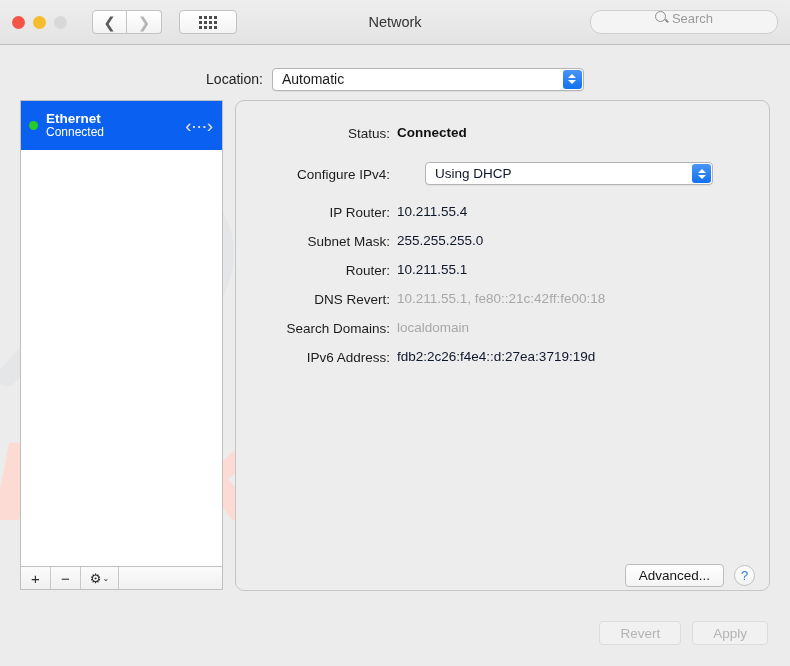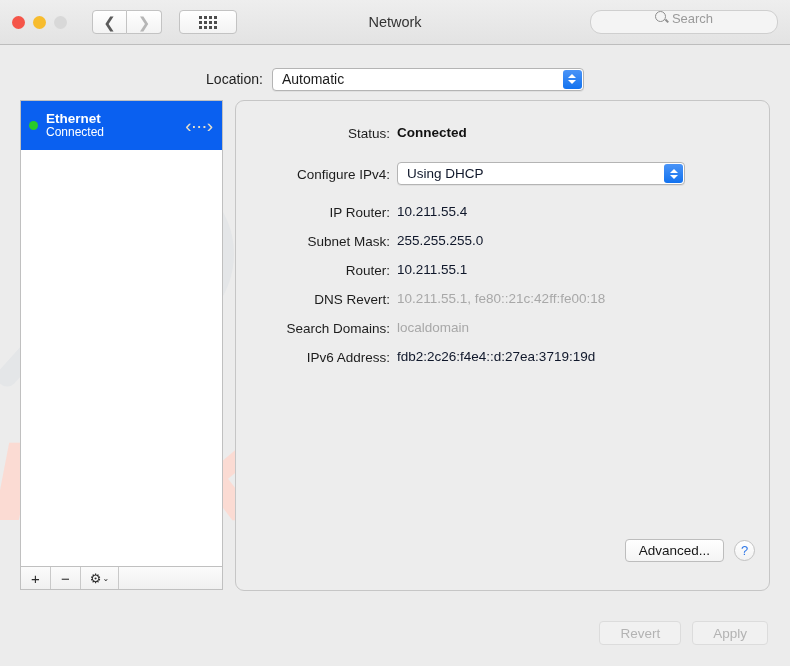--- a/index.html
+++ b/index.html
@@ -379,29 +379,30 @@
     margin: 5px 0 0 161px;
     font-size: 13px;
     color: #222222;
     line-height: 1.35;
     width: 272px;
   }
   #configure-row {
     margin-top: 21px;
     margin-bottom: 19px;
     align-items: center;
+    gap: 28px;
   }
   #ipv4-popup {
     width: 288px;
   }
 
   #detail-footer {
     position: absolute;
     right: 14px;
-    bottom: 28px;
+    bottom: 3px;
     display: flex;
     align-items: center;
     gap: 10px;
   }
   .pushbtn {
     height: 23px;
     padding: 0 13px;
     background: linear-gradient(to bottom, #ffffff, #f4f4f4);
     border: 1px solid #bdbdbd;
     border-radius: 4px;

